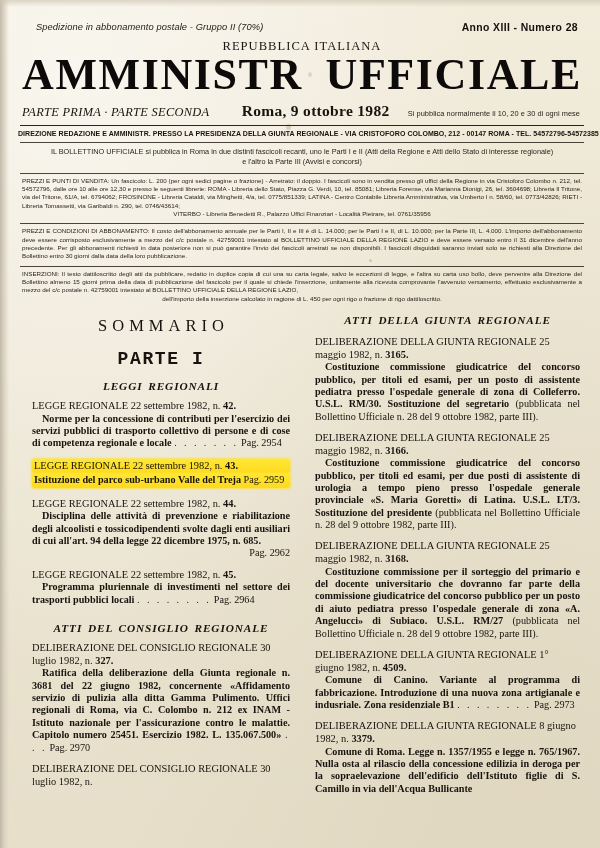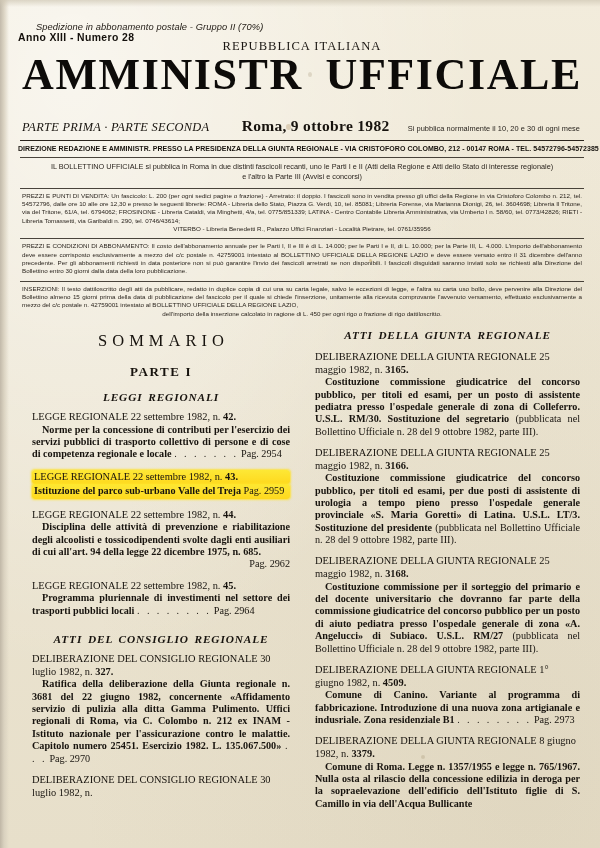--- a/index.html
+++ b/index.html
@@ -48,21 +48,20 @@
     top: 22px;
     bottom: 6px;
   }
 
   
   .toprow {
     display: flex;
     align-items: flex-start;
     justify-content: space-between;
     height: 16px;
-    flex-direction: column;
   }
   .spedizione {
     font-style: italic;
     font-family: "Liberation Sans", sans-serif;
     font-size: 9.3px;
     letter-spacing: .1px;
     color: #26201a;
     padding-left: 18px;
     white-space: nowrap;
   }
@@ -102,21 +101,21 @@
     letter-spacing: .9px;
     margin-top: 3px;
     color: #0d0b09;
     word-spacing: 3px;
   }
 
   
   .daterow {
     display: flex;
     align-items: baseline;
-    margin-top: 21px;
+    margin-top: 6px;
     padding: 0 6px 0 4px;
   }
   .parte-label {
     font-style: italic;
     font-family: "Liberation Serif", serif;
     font-size: 12.4px;
     letter-spacing: .3px;
     white-space: nowrap;
   }
   .roma-date {
@@ -196,23 +195,23 @@
     text-align: center;
     font-family: "Liberation Serif", serif;
     font-size: 16.5px;
     letter-spacing: 5px;
     font-weight: normal;
     margin: 2px 0 13px 0;
     padding-left: 5px;
   }
   .parte-i {
     text-align: center;
-    font-family: Liberation Serif, serif;
-    font-weight: bold;
-    font-size: 13px;
+    font-family: Liberation Mono, monospace;
+    font-weight: bold;
+    font-size: 18px;
     letter-spacing: 1.6px;
     margin: 0 0 11px 0;
   }
   .sec-head {
     text-align: center;
     font-family: "Liberation Serif", serif;
     font-weight: bold;
     font-size: 11.3px;
     letter-spacing: .9px;
     margin: 0 0 8px 0;

